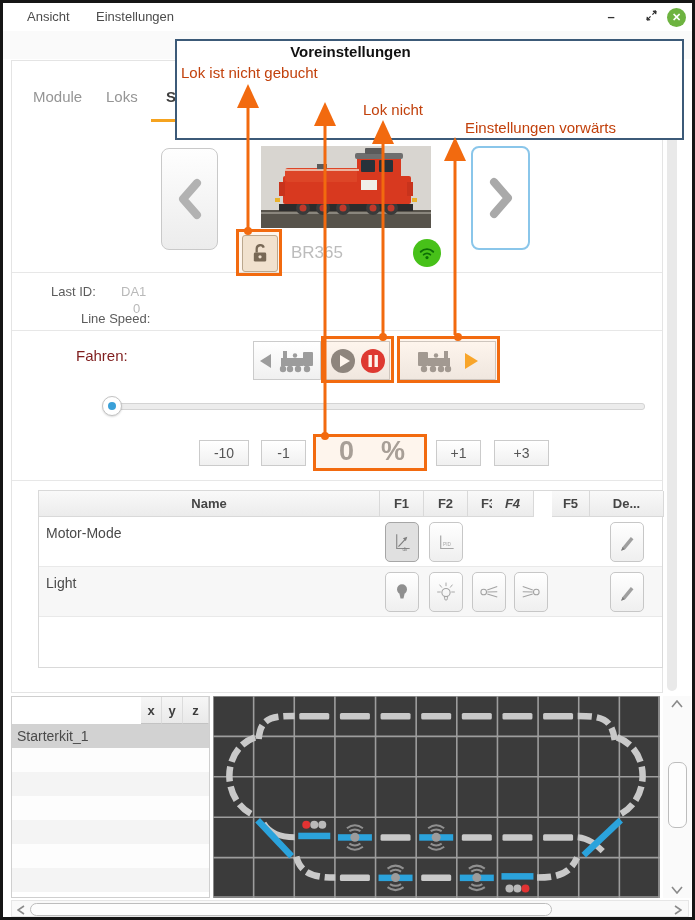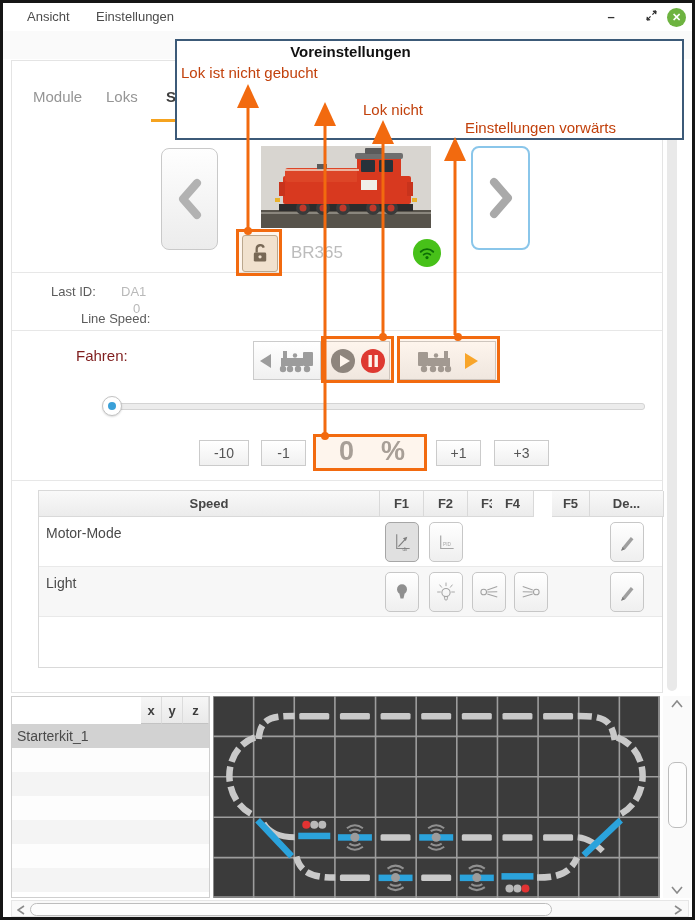--- a/index.html
+++ b/index.html
@@ -209,25 +209,25 @@
   <div class="abs" style="left:310px;top:431px;width:114px;height:37px;">
     <span class="abs" style="left:26px;top:2px;font-size:27px;font-weight:bold;color:#a2a2a2;">0</span>
     <span class="abs" style="left:68px;top:2px;font-size:27px;font-weight:bold;color:#a2a2a2;">%</span>
   </div>
   <div class="abs btn" style="left:433px;top:437px;width:45px;height:26px;line-height:24px;">+1</div>
   <div class="abs btn" style="left:491px;top:437px;width:55px;height:26px;line-height:24px;">+3</div>
 
   <div class="abs sep" style="top:477px;"></div>
 
   <div class="abs ftable" id="ftable">
-      <div class="fhead" style="left: 0px; width: 341px;">Speed</div>
+      <div class="fhead" style="left: 0px; width: 341px;">Name</div>
       <div class="fhead" style="left: 341px; width: 44px;">F1</div>
       <div class="fhead" style="left: 385px; width: 44px;">F2</div>
       <div class="fhead" style="left: 429px; width: 42px;">F3</div>
-      <div class="fhead" style="left: 453px; width: 42px;">F4</div>
+      <div class="fhead" style="left: 453px; width: 42px; font-style: italic;">F4</div>
       <div class="fhead" style="left: 513px; width: 38px;">F5</div>
       <div class="fhead" style="left: 551px; width: 74px;">De...</div>
       <div class="frow" style="top: 76px; background: rgb(247, 247, 247);">
         <div class="frowname">Light</div>
         <button class="fnbtn" style="left: 346px; top: 5px;"><svg viewBox="0 0 34 40">
             <circle cx="17" cy="15.5" r="8.5" fill="#8f8f8f"></circle>
             <path d="M12.5 22.5 h9 l-2 8.5 h-5 z" fill="#8f8f8f"></path>
           </svg></button>
         <button class="fnbtn" style="left: 390px; top: 5px;"><svg viewBox="0 0 34 40">
             <circle cx="17" cy="21" r="7" fill="none" stroke="#a3a3a3" stroke-width="1.8"></circle>

